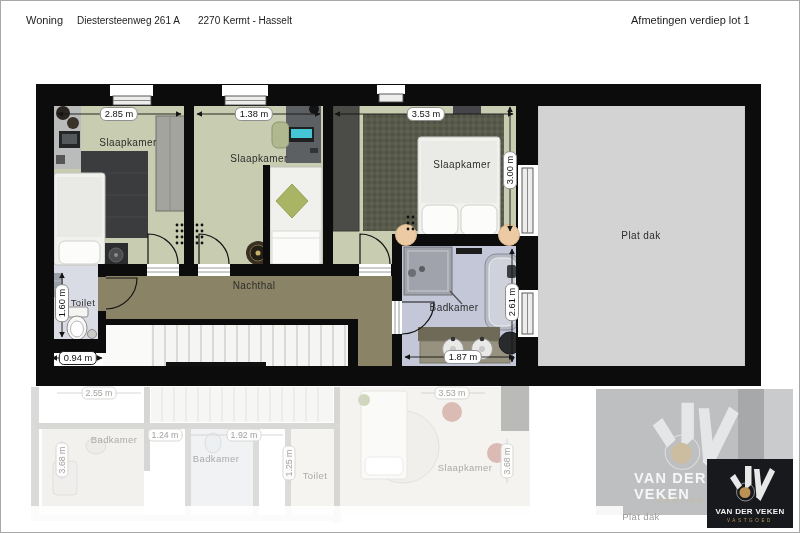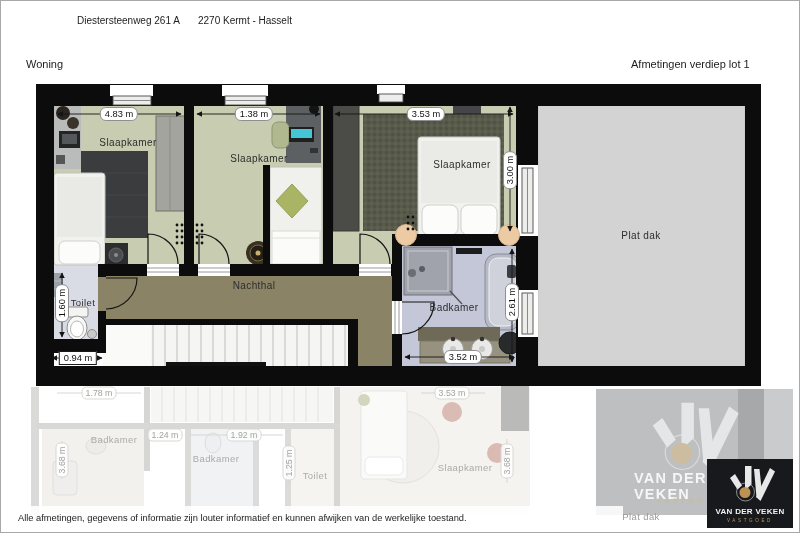--- a/index.html
+++ b/index.html
@@ -1,31 +1,31 @@
 <!DOCTYPE html>
 <html><head>
 <meta charset="utf-8">
 <style>
   html,body{margin:0;padding:0;background:#fff;}
   .page{position:relative;width:800px;height:533px;background:#ffffff;border:1px solid #a8a8a8;
         box-sizing:border-box;font-family:"Liberation Sans",sans-serif;overflow:hidden;}
   .abs{position:absolute;white-space:nowrap;}
   
-  .h-main{font-size:11px;color:#1c1c1c;margin-top:44px;}
+  .h-main{font-size:11px;color:#1c1c1c;}
   .h-sub{font-size:10px;color:#1c1c1c;}
   
   .plan-svg{position:absolute;left:0;top:0;}
   
   .rl{position:absolute;transform:translate(-50%,-50%);font-size:10px;color:#2d2d2d;
       letter-spacing:.4px;white-space:nowrap;}
   
   .dim{position:absolute;transform:translate(-50%,-50%);background:#ffffff;border:1px solid #8f8f8f;
        border-radius:6px;font-size:9.3px;color:#111;padding:0 4px;line-height:12px;white-space:nowrap;}
   .dim.v{transform:translate(-50%,-50%) rotate(-90deg);}
-  .dim.boxed{border:1.4px solid #1a1a1a;border-radius:0;}
+  .dim.boxed{border:1.4px solid #1a1a1a;border-radius:5px;}
   
   .frl{position:absolute;transform:translate(-50%,-50%);font-size:9.5px;color:#ababa9;
        letter-spacing:.4px;white-space:nowrap;}
   .fdim{position:absolute;transform:translate(-50%,-50%);background:rgba(255,255,255,.85);
         border:1px solid #d7d7d5;border-radius:5px;font-size:8.8px;color:#a3a3a1;
         padding:0 3px;line-height:11px;white-space:nowrap;}
   .fdim.v{transform:translate(-50%,-50%) rotate(-90deg);}
   .frl.on-grey{color:#9b9b9b;}
   
   .wm-mark{position:absolute;left:642px;top:394px;opacity:.62;}
@@ -357,30 +357,30 @@
   </svg>
 
   <div class="rl" style="left:127px;top:141px">Slaapkamer</div>
   <div class="rl" style="left:258px;top:157px">Slaapkamer</div>
   <div class="rl" style="left:461px;top:163px">Slaapkamer</div>
   <div class="rl" style="left:253px;top:284px">Nachthal</div>
   <div class="rl" style="left:82px;top:301px;font-size:9.5px">Toilet</div>
   <div class="rl" style="left:453px;top:306px">Badkamer</div>
   <div class="rl" style="left:640px;top:234px">Plat dak</div>
 
-  <div class="dim" style="left:118px;top:113px">4.83 m</div>
+  <div class="dim" style="left:118px;top:113px">2.85 m</div>
   <div class="dim" style="left:253px;top:113px">1.38 m</div>
   <div class="dim" style="left:425px;top:113px">3.53 m</div>
   <div class="dim v" style="left:509px;top:169px">3.00 m</div>
   <div class="dim v" style="left:61px;top:302px">1.60 m</div>
   <div class="dim boxed" style="left:77px;top:357px">0.94 m</div>
-  <div class="dim" style="left:462px;top:356px">3.52 m</div>
+  <div class="dim" style="left:462px;top:356px">1.87 m</div>
   <div class="dim v" style="left:511px;top:301px">2.61 m</div>
 
-  <div class="fdim" style="left:98px;top:392px">1.78 m</div>
+  <div class="fdim" style="left:98px;top:392px">2.55 m</div>
   <div class="frl" style="left:113px;top:438px">Badkamer</div>
   <div class="fdim" style="left:164px;top:434px">1.24 m</div>
   <div class="fdim" style="left:243px;top:434px">1.92 m</div>
   <div class="frl" style="left:215px;top:457px">Badkamer</div>
   <div class="fdim v" style="left:61px;top:459px">3.68 m</div>
   <div class="fdim v" style="left:288px;top:462px">1.25 m</div>
   <div class="frl" style="left:314px;top:474px">Toilet</div>
   <div class="fdim" style="left:451px;top:392px">3.53 m</div>
   <div class="frl" style="left:464px;top:466px">Slaapkamer</div>
   <div class="fdim v" style="left:506px;top:460px">3.68 m</div>
@@ -407,15 +407,14 @@
         <polygon points="58,14 69,14 74,62 63,71"></polygon>
         <polygon points="62,70 90,12 100,19 71,78"></polygon>
       </g>
       <circle cx="41" cy="60" r="18" fill="none" stroke="#e8e8e8" stroke-width="1.4" opacity="0.8"></circle>
       <circle cx="40" cy="61" r="11" fill="#bb9254"></circle>
     </svg>
     <div class="badge-name">VAN DER VEKEN</div>
     <div class="badge-tag">VASTGOED</div>
   </div>
 
-  <div class="disclaimer">Alle afmetingen, gegevens of informatie zijn louter informatief en kunnen afwijken van de werkelijke toestand.</div>
 
 </div>
 
 </body></html>

